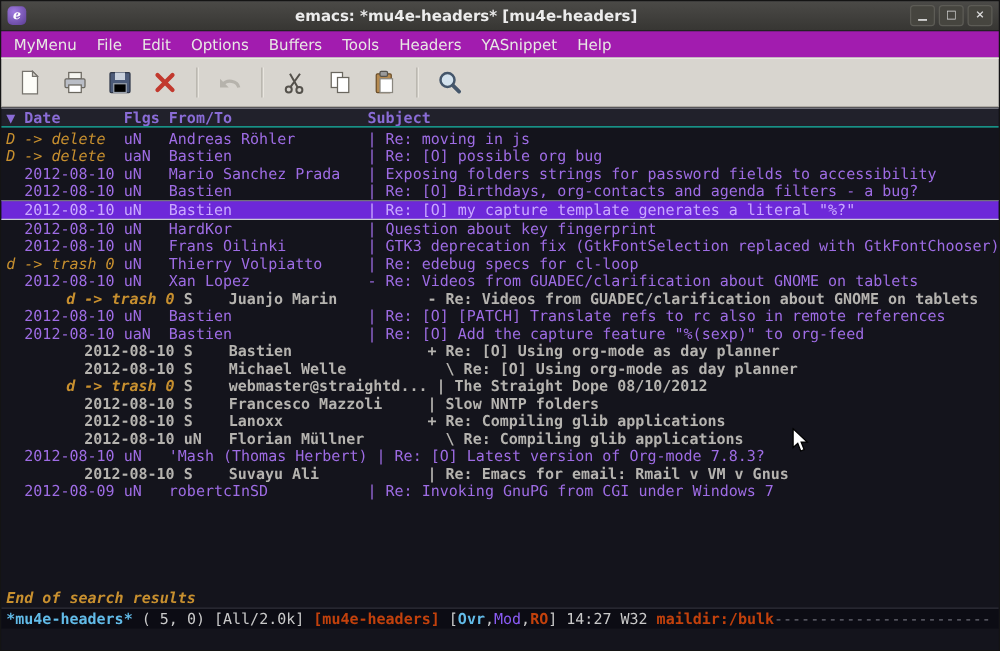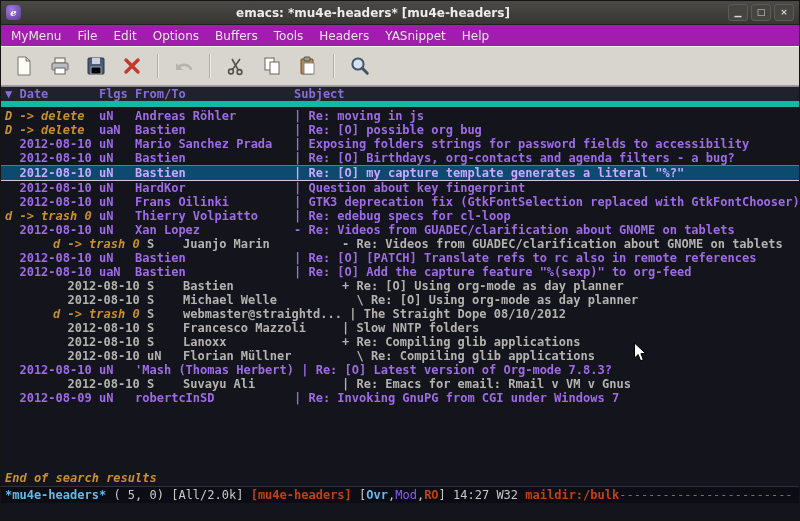--- a/index.html
+++ b/index.html
@@ -32,27 +32,27 @@
   .tb-btn { width:36px; height:32px; display:flex; align-items:center; justify-content:center;
             border-radius:3px; }
   .tb-sep { width:2px; height:24px; border-left:1px solid #b1aea7; border-right:1px solid #eeebe5;
             margin:0 7px; }
 
   
   .buffer-wrap { flex:1; display:flex; flex-direction:column; overflow:hidden;
                  font-family:"DejaVu Sans Mono", monospace; font-size:12px; background:#14141c; }
   .header-line { flex:0 0 16px; line-height:14px; padding-left:4px; white-space:pre;
                  background:#21212b; color:#8a6cd6; font-weight:bold;
-                 border-top:1px solid #8d8d97; border-bottom:6px solid #14b8a6; }
+                 border-top:1px solid #8d8d97; border-bottom:1px solid #14b8a6; }
   .rows { flex:1; padding-top:2px; }
   .hrow { height:14px; line-height:14px; white-space:pre; padding-left:4px; }
-  .hrow.unread { color:#9e6ce4; font-weight:bold; }
+  .hrow.unread { color:#9e6ce4; font-weight:normal; }
   .hrow.seen   { color:#b5b3af; font-weight:bold;margin-left:48px; }
   .hrow .mark  { color:#c8902f; font-style:italic; }
-  .hrow.current { height:16px; background:#0c4a6e; color:#c9a8ff;
+  .hrow.current { height:16px; background:#6d28d9; color:#c9a8ff;
                   border-top:1px solid #70707b; border-bottom:1px solid #ccccd8; }
   .footer-line { padding-left:4px; line-height:15px; color:#c8902f;
                  font-style:italic; font-weight:bold; white-space:pre; }
 
   
   .modeline { flex:0 0 17px; background:#0c0c14; border-top:1px solid #30303a;
               font-family:"DejaVu Sans Mono", monospace; font-size:12px; line-height:16px;
               padding-left:4px; white-space:pre; overflow:hidden; color:#c9c9c9; }
   .ml-default { color:#c9c9c9; }
   .ml-cyan    { color:#62bbe8; font-weight:bold; }

